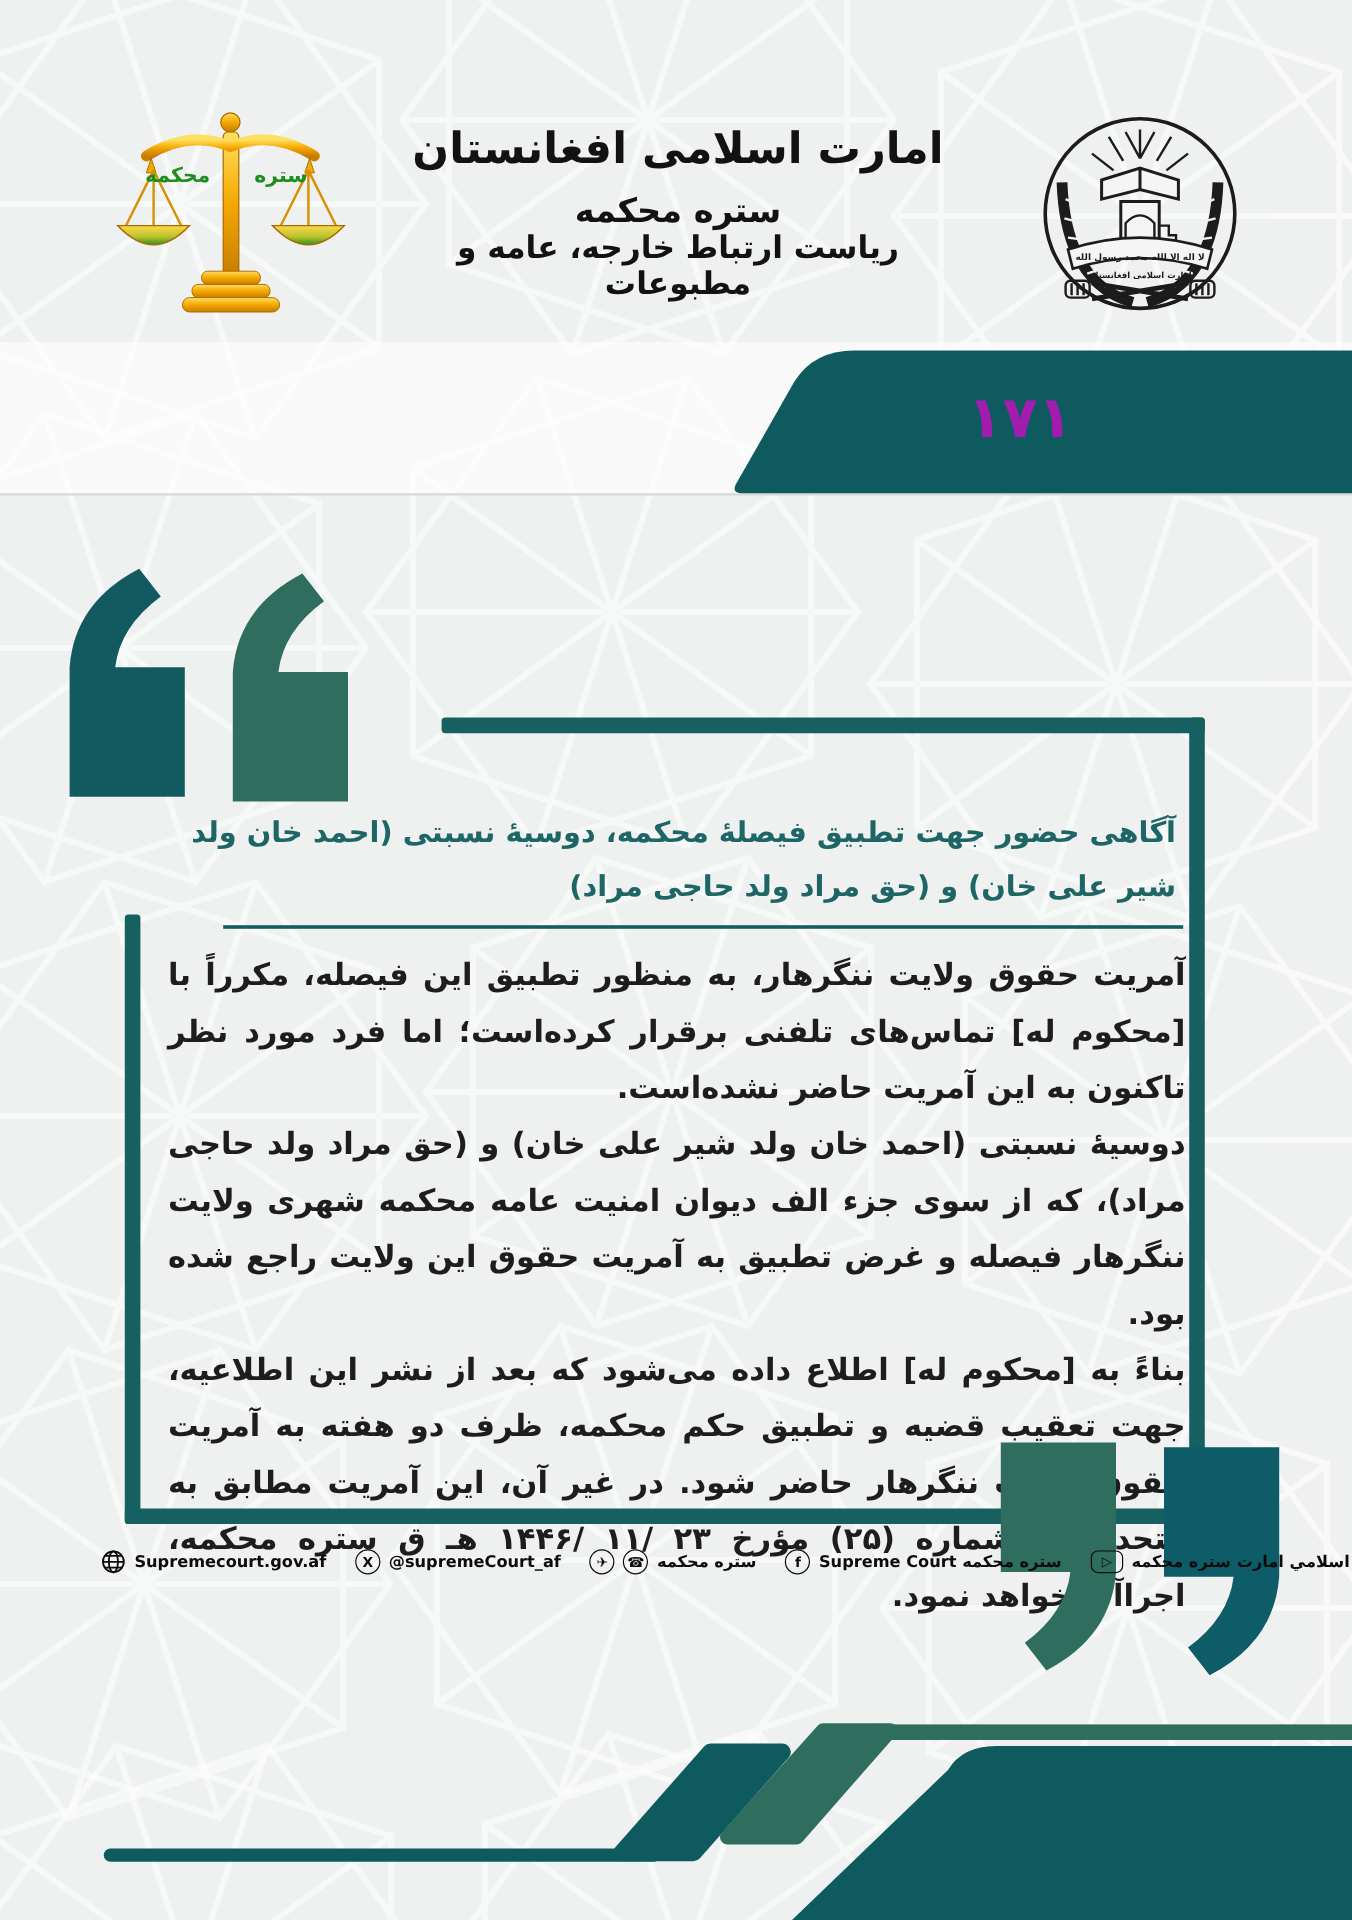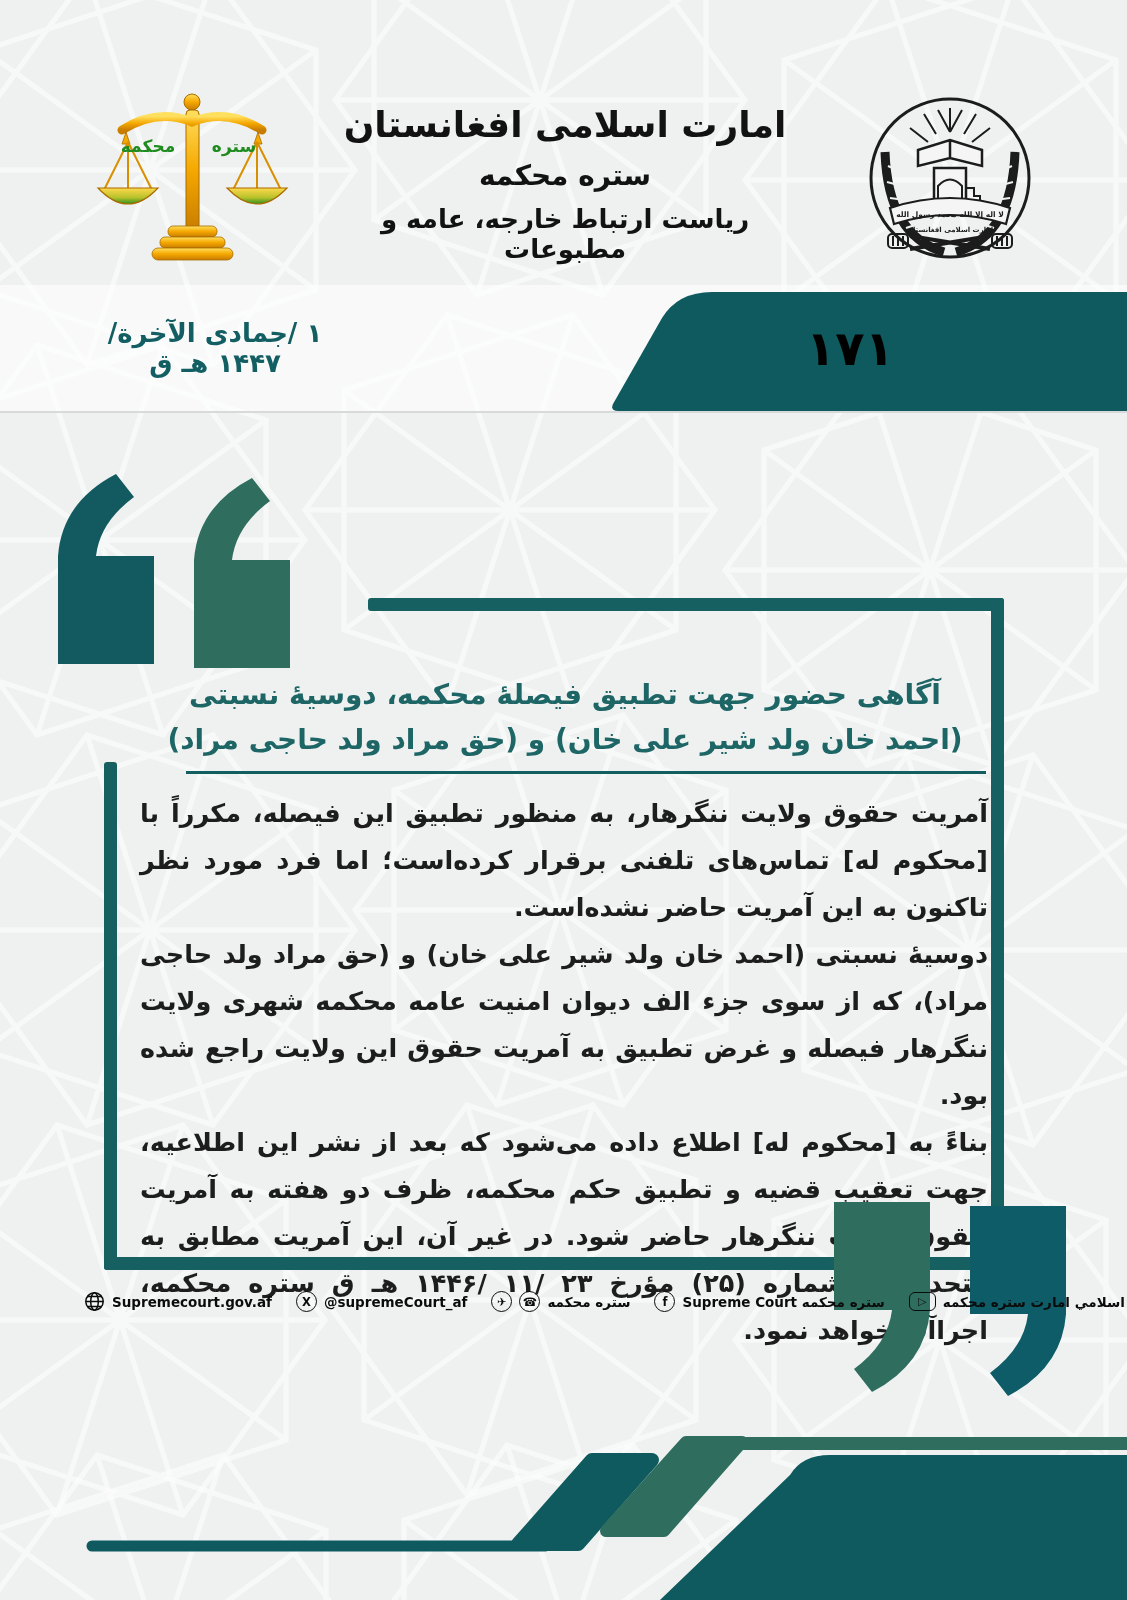--- a/index.html
+++ b/index.html
@@ -13,46 +13,46 @@
 
   
   .bg-pattern{left:0;top:0;width:1127px;height:1600px;z-index:0;}
 
   
   .scales-logo{left:90px;top:80px;z-index:2;}
   .emblem{left:858px;top:86px;z-index:2;}
   .header-text{left:330px;top:104px;width:470px;text-align:center;z-index:2;}
   .calligraphy{font-size:36px;font-weight:bold;letter-spacing:1px;color:#121212;}
   .court-name{font-size:28px;font-weight:bold;margin-top:14px;color:#121212;}
-  .directorate{font-size:26px;font-weight:bold;margin-top:12px;color:#121212;}
+  .directorate{font-size:26px;font-weight:bold;color:#121212;}
 
   
   .date-band{left:0;top:285px;width:1127px;height:126px;background:rgba(255,255,255,.55);
     border-bottom:2px solid #d7dad9;z-index:1;}
   .issue-date{left:90px;top:318px;width:250px;text-align:center;font-size:26px;font-weight:bold;
     color:#135e63;z-index:3;direction:rtl;}
   .number-banner{left:0;top:285px;z-index:2;}
   .issue-number{left:690px;top:300px;width:320px;height:96px;display:flex;align-items:center;justify-content:center;
-    color:#000000;font-size:48px;font-weight:bold;letter-spacing:3px;z-index:3;}
+    color:#a21caf;font-size:48px;font-weight:bold;letter-spacing:3px;z-index:3;}
 
   
   .open-quotes{left:56px;top:466px;z-index:5;}
   .close-quotes{left:832px;top:1198px;z-index:5;}
 
   
   .frame{background:#176062;border-radius:3px;z-index:3;}
   .f-top{left:368px;top:598px;width:636px;height:13px;}
   .f-right{left:991px;top:598px;width:13px;height:672px;}
   .f-bottom{left:104px;top:1257px;width:900px;height:13px;}
   .f-left{left:104px;top:762px;width:13px;height:508px;}
   .title-divider{left:186px;top:771px;width:800px;height:3px;background:#135e60;z-index:3;}
 
   
-  .notice-title{left:150px;top:672px;width:830px;text-align:center;direction:rtl;
-    font-size:28px;line-height:45px;font-weight:bold;color:#1e6566;z-index:4;}
+  .notice-title{left:150px;top:672px;width:830px;direction:rtl;
+    font-size:24px;line-height:45px;font-weight:bold;color:#1e6566;z-index:4;}
   .notice-body{left:140px;top:790px;width:848px;direction:rtl;text-align:justify;
     font-size:25.5px;line-height:47px;font-weight:bold;color:#1d1d1d;z-index:4;}
   .notice-body p{margin:0;}
 
   
   .footer{left:84px;top:1291px;width:780px;display:flex;align-items:center;gap:24px;
     direction:ltr;z-index:6;font-size:13.5px;font-weight:bold;color:#0b0b0b;white-space:nowrap;}
   .sgroup{display:flex;align-items:center;gap:7px;justify-content:center;}
   .cicon{display:inline-flex;align-items:center;justify-content:center;width:21px;height:21px;
     border:1.6px solid #0b0b0b;border-radius:50%;font-size:11.5px;font-weight:bold;box-sizing:border-box;}
@@ -152,21 +152,20 @@
         <path d="M35,150 v10 M40,150 v10 M45,150 v10"></path>
         <rect x="134" y="148" width="20" height="14" rx="4"></rect>
         <path d="M139,150 v10 M144,150 v10 M149,150 v10"></path>
       </g>
     </g>
     <text x="92" y="131" text-anchor="middle" font-size="7.5" font-weight="bold" fill="#1c1c1c">لا اله الا الله محمد رسول الله</text>
     <text x="92" y="146" text-anchor="middle" font-size="7" font-weight="bold" fill="#1c1c1c">امارت اسلامی افغانستان</text>
   </svg>
 
   <div class="abs date-band"></div>
-  <div class="abs issue-date">۱ /جمادی الآخرة/ ۱۴۴۷ هـ ق</div>
 
   <svg class="abs number-banner" width="1127" height="130" viewBox="0 0 1127 130">
     <path d="M1127,7 L712,7 Q678,7 662,33 L613,119 Q610,126 618,126 L1127,126 Z" fill="#0e5a5e"></path>
   </svg>
   <div class="abs issue-number">۱۷۱</div>
 
   <svg class="abs open-quotes" width="240" height="205" viewBox="0 0 240 205">
     <path transform="translate(2,6)" fill="#135a60" d="M0,192 V84 Q4,30 58,2 L76,25 Q42,50 38,84 H96 V192 Z"></path>
     <path transform="translate(138,10)" fill="#2f6e5e" d="M0,192 V84 Q4,30 58,2 L76,25 Q42,50 38,84 H96 V192 Z"></path>
   </svg>

